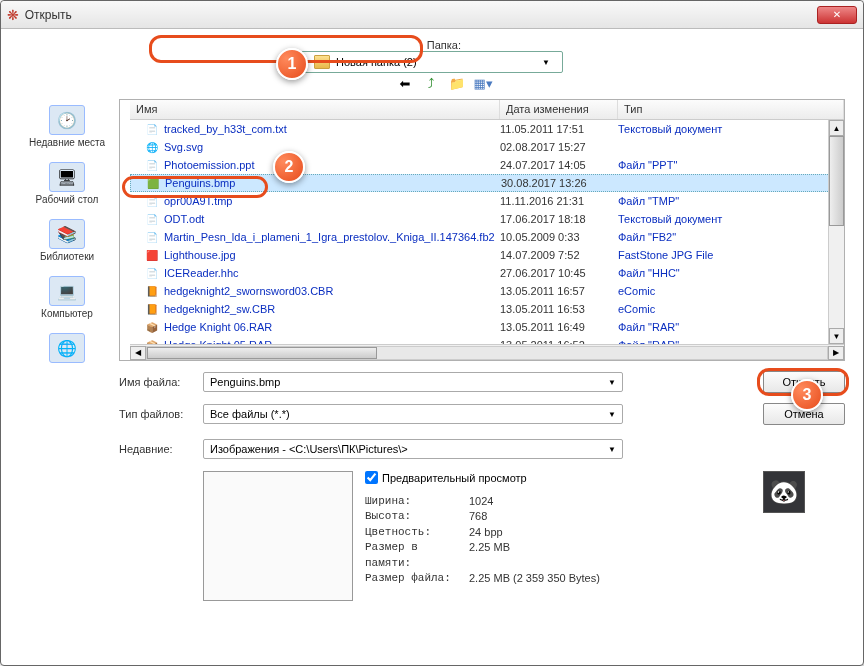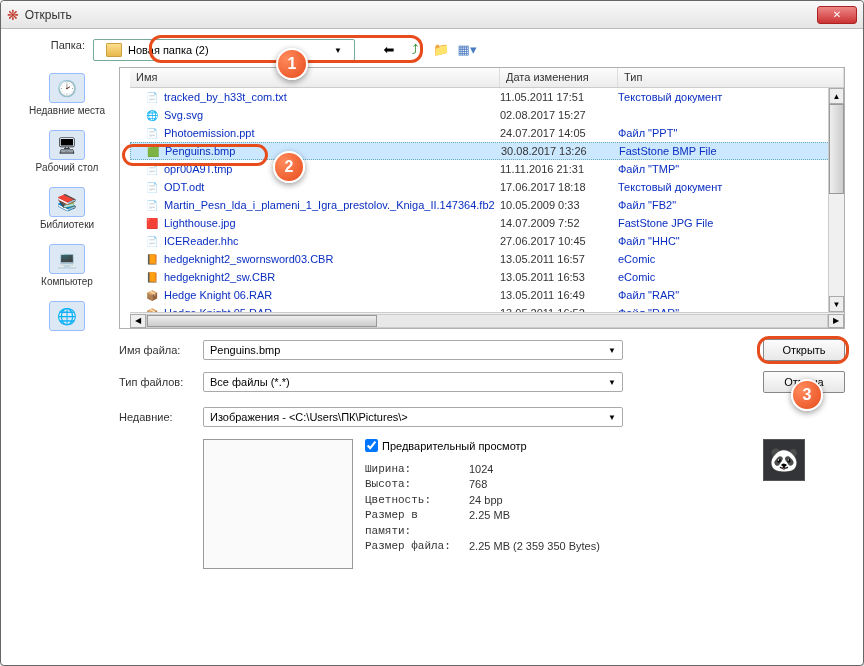--- a/index.html
+++ b/index.html
@@ -4,21 +4,21 @@
 <style>
 * { box-sizing: border-box; margin: 0; padding: 0; }
 body { font-family: "Segoe UI", Tahoma, sans-serif; font-size: 11px; background: #fff; overflow: hidden; }
 .window { width: 864px; height: 666px; border: 1px solid #666; border-radius: 4px; background: #fff; box-shadow: 2px 2px 8px rgba(0,0,0,0.3); position: relative; margin: 0 auto; }
 .titlebar { height: 28px; background: linear-gradient(to bottom, #f9f9f9, #e5e5e5); border-bottom: 1px solid #bbb; display: flex; align-items: center; padding: 0 6px; border-radius: 4px 4px 0 0; }
 .titlebar .gear { color: #c0392b; font-size: 14px; margin-right: 6px; }
 .titlebar .title { font-size: 12px; color: #333; }
 .close-btn { margin-left: auto; width: 40px; height: 18px; background: linear-gradient(to bottom, #e88, #c33); border: 1px solid #a22; border-radius: 3px; color: #fff; display: flex; align-items: center; justify-content: center; font-size: 10px; cursor: pointer; }
 .content { padding: 10px 18px; }
 
-.folder-row { display: flex; margin-bottom: 6px; position: relative; }
+.folder-row { display: flex; align-items: center; margin-bottom: 6px; position: relative; flex-direction: column; }
 .folder-row .lbl { width: 74px; text-align: right; padding-right: 8px; color: #333; }
 .folder-combo { display: flex; align-items: center; border: 1px solid #7a9; border-radius: 2px; padding: 1px 12px; background: #fff; height: 22px; width: 262px; }
 .folder-combo .folder-icon { width: 16px; height: 14px; background: linear-gradient(to bottom, #fde08f, #e8b84a); border: 1px solid #caa040; border-radius: 1px; margin-right: 6px; }
 .folder-combo .arrow { margin-left: auto; font-size: 8px; }
 .toolbar-icons { display: flex; gap: 6px; margin-left: 24px; }
 .toolbar-icons .tb-icon { width: 20px; height: 20px; display: flex; align-items: center; justify-content: center; font-size: 13px; cursor: pointer; }
 
 .main-row { display: flex; gap: 4px; }
 .places { width: 96px; display: flex; flex-direction: column; align-items: center; gap: 14px; padding-top: 6px; }
 .place { display: flex; flex-direction: column; align-items: center; gap: 2px; cursor: pointer; }
@@ -148,21 +148,20 @@
                 </div>
                 <div class="c-date">24.07.2017 14:05</div>
                 <div class="c-type">Файл "PPT"</div>
               </div>
               <div class="row selected">
                 <div class="c-name">
                   <span class="file-icon">🟩</span>
                   <span>Penguins.bmp</span>
                 </div>
                 <div class="c-date">30.08.2017 13:26</div>
-                <div class="c-type">FastStone BMP File</div>
               </div>
               <div class="row">
                 <div class="c-name">
                   <span class="file-icon">📄</span>
                   <span>opr00A9T.tmp</span>
                 </div>
                 <div class="c-date">11.11.2016 21:31</div>
                 <div class="c-type">Файл "TMP"</div>
               </div>
               <div class="row">

